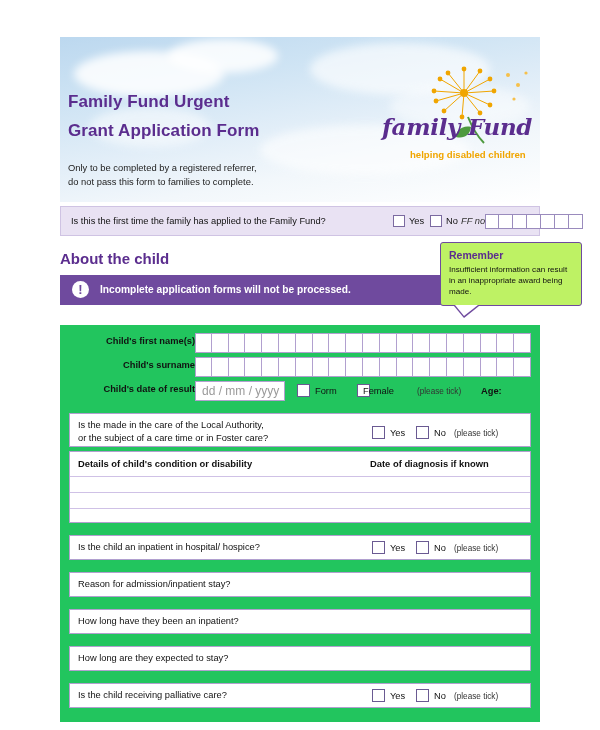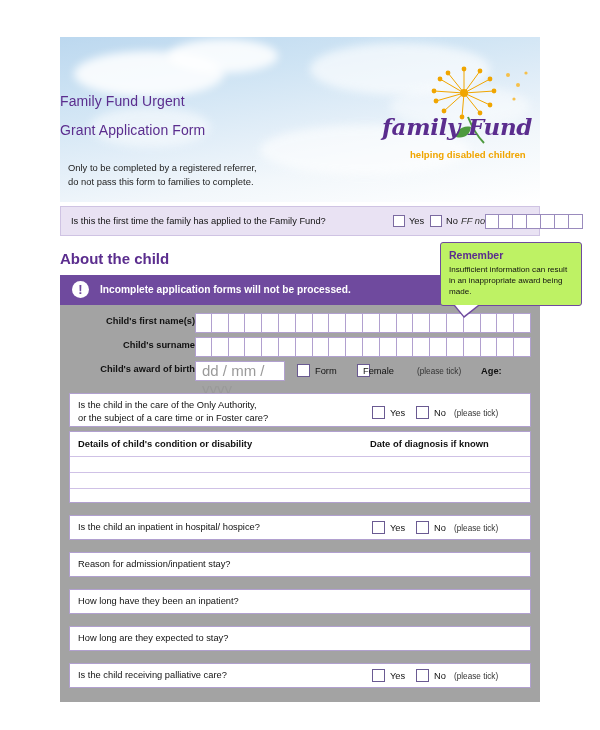--- a/index.html
+++ b/index.html
@@ -42,25 +42,25 @@
   }
   .c1 { width: 150px; height: 46px; left: 14px; top: 14px; }
   .c2 { width: 110px; height: 34px; left: 108px; top: 2px; }
   .c3 { width: 180px; height: 52px; left: 250px; top: 6px; opacity: .75;}
   .c4 { width: 120px; height: 40px; left: 30px; top: 70px; opacity: .6;}
   .c5 { width: 210px; height: 50px; left: 200px; top: 88px; opacity: .7;}
   .c6 { width: 140px; height: 42px; left: 330px; top: 48px; opacity: .55;}
 
   .title {
     position: absolute;
-    left: 0;
+    left: 8px;
     top: 50px;
     color: #5b2d8e;
-    font-size: 14px;
-    font-weight: normal;
+    font-size: 17px;
+    font-weight: bold;
     line-height: 29px;
     letter-spacing: 0.1px;
   }
   .subnote {
     position: absolute;
     left: 8px;
     top: 124px;
     color: #222;
     font-size: 9.4px;
     line-height: 13.5px;
@@ -228,22 +228,23 @@
     width: 0; height: 0;
     border-left: 10px solid transparent;
     border-right: 15px solid transparent;
     border-top: 12px solid #6f4a9e;
   }
 
   
   .body {
     position: relative;
     width: 480px;
-    background: #a3a3a3;
+    background: #22c55e;
     padding: 8px 0 10px 0;
+    margin-top: 20px;
   }
   .row {
     position: relative;
     width: 462px;
     margin: 0 auto 4px auto;
     height: 20px;
   }
   .lbl-right {
     position: absolute;
     right: 0;
@@ -274,21 +275,21 @@
   .dobfield {
     position: absolute;
     left: 126px;
     top: 0;
     width: 90px;
     height: 20px;
     background: #ffffff;
     border: 1px solid #b1a0cf;
     box-sizing: border-box;
     color: #9a9a9a;
-    font-size: 15px;
+    font-size: 12px;
     line-height: 18px;
     padding-left: 6px;
   }
   .chk {
     position: absolute;
     width: 13px;
     height: 13px;
     background: #ffffff;
     border: 1px solid #6a5a92;
     top: 3px;
@@ -500,35 +501,35 @@
             <i></i>
             <i></i>
             <i></i>
             <i></i>
             <i></i>
             <i></i>
         </div>
       </div>
 
       <div class="row">
-        <div class="lbl-right" style="right:336px;">Child's award of birth</div>
+        <div class="lbl-right" style="right:336px;">Child's date of result</div>
         <div class="dobfield">dd / mm / yyyy</div>
         <div class="chk" style="left:228px;"></div>
         <div class="inl" style="left:246px;">Form</div>
         <div class="chk" style="left:288px;"></div>
         <div class="inl" style="left:294px;">Female</div>
         <div class="inl note" style="left:348px;top:6px;">(please tick)</div>
         <div class="inl bold" style="left:412px;">Age:</div>
       </div>
 
       <div class="spacer"></div>
 
       <div class="whitebox qbox">
         <div class="qt">
-          <span>Is the child in the care of the Only Authority,</span><br>
+          <span>Is the made in the care of the Local Authority,</span><br>
           <span>or the subject of a care time or in Foster care?</span>
         </div>
         <div class="chk" style="left:302px;top:12px;"></div>
         <div class="inl" style="left:320px;top:14px;">Yes</div>
         <div class="chk" style="left:346px;top:12px;"></div>
         <div class="inl" style="left:364px;top:14px;">No</div>
         <div class="inl note" style="left:384px;top:15px;">(please tick)</div>
       </div>
 
       <div class="whitebox detailbox">

